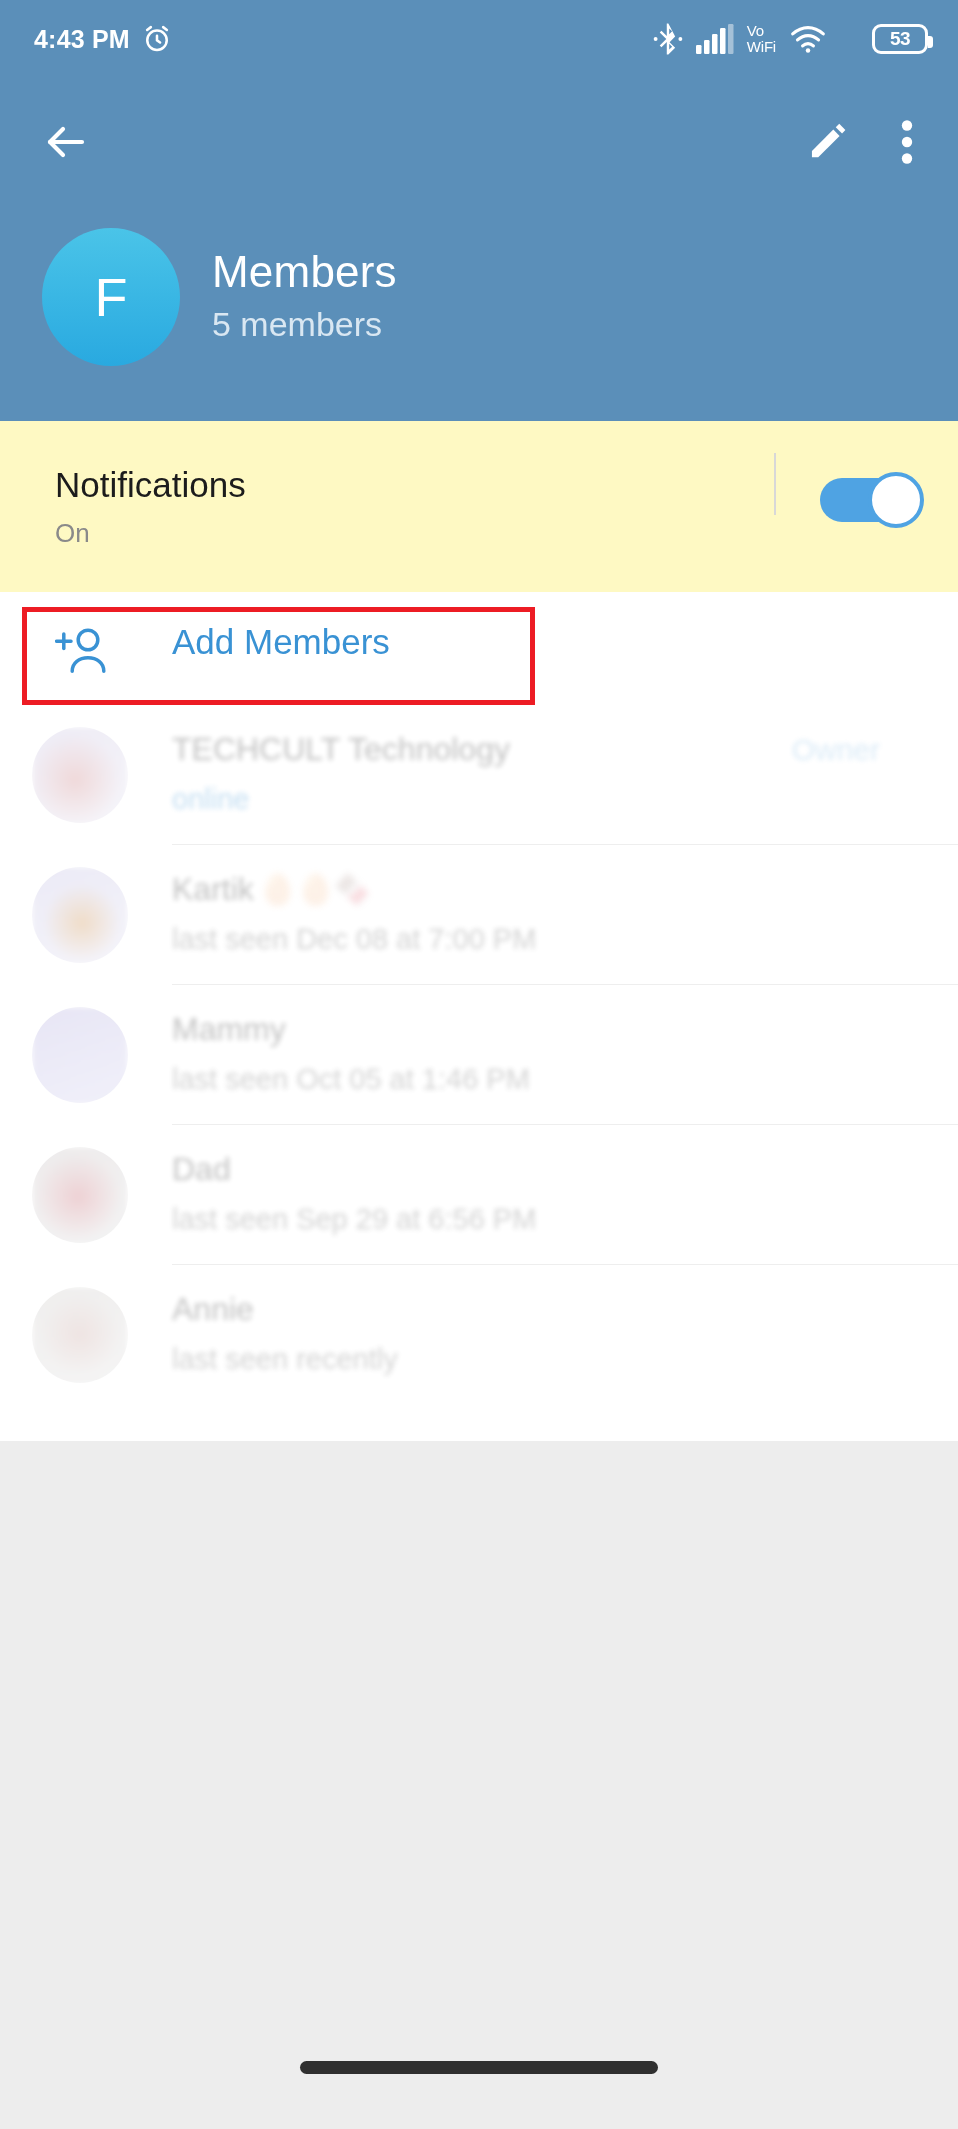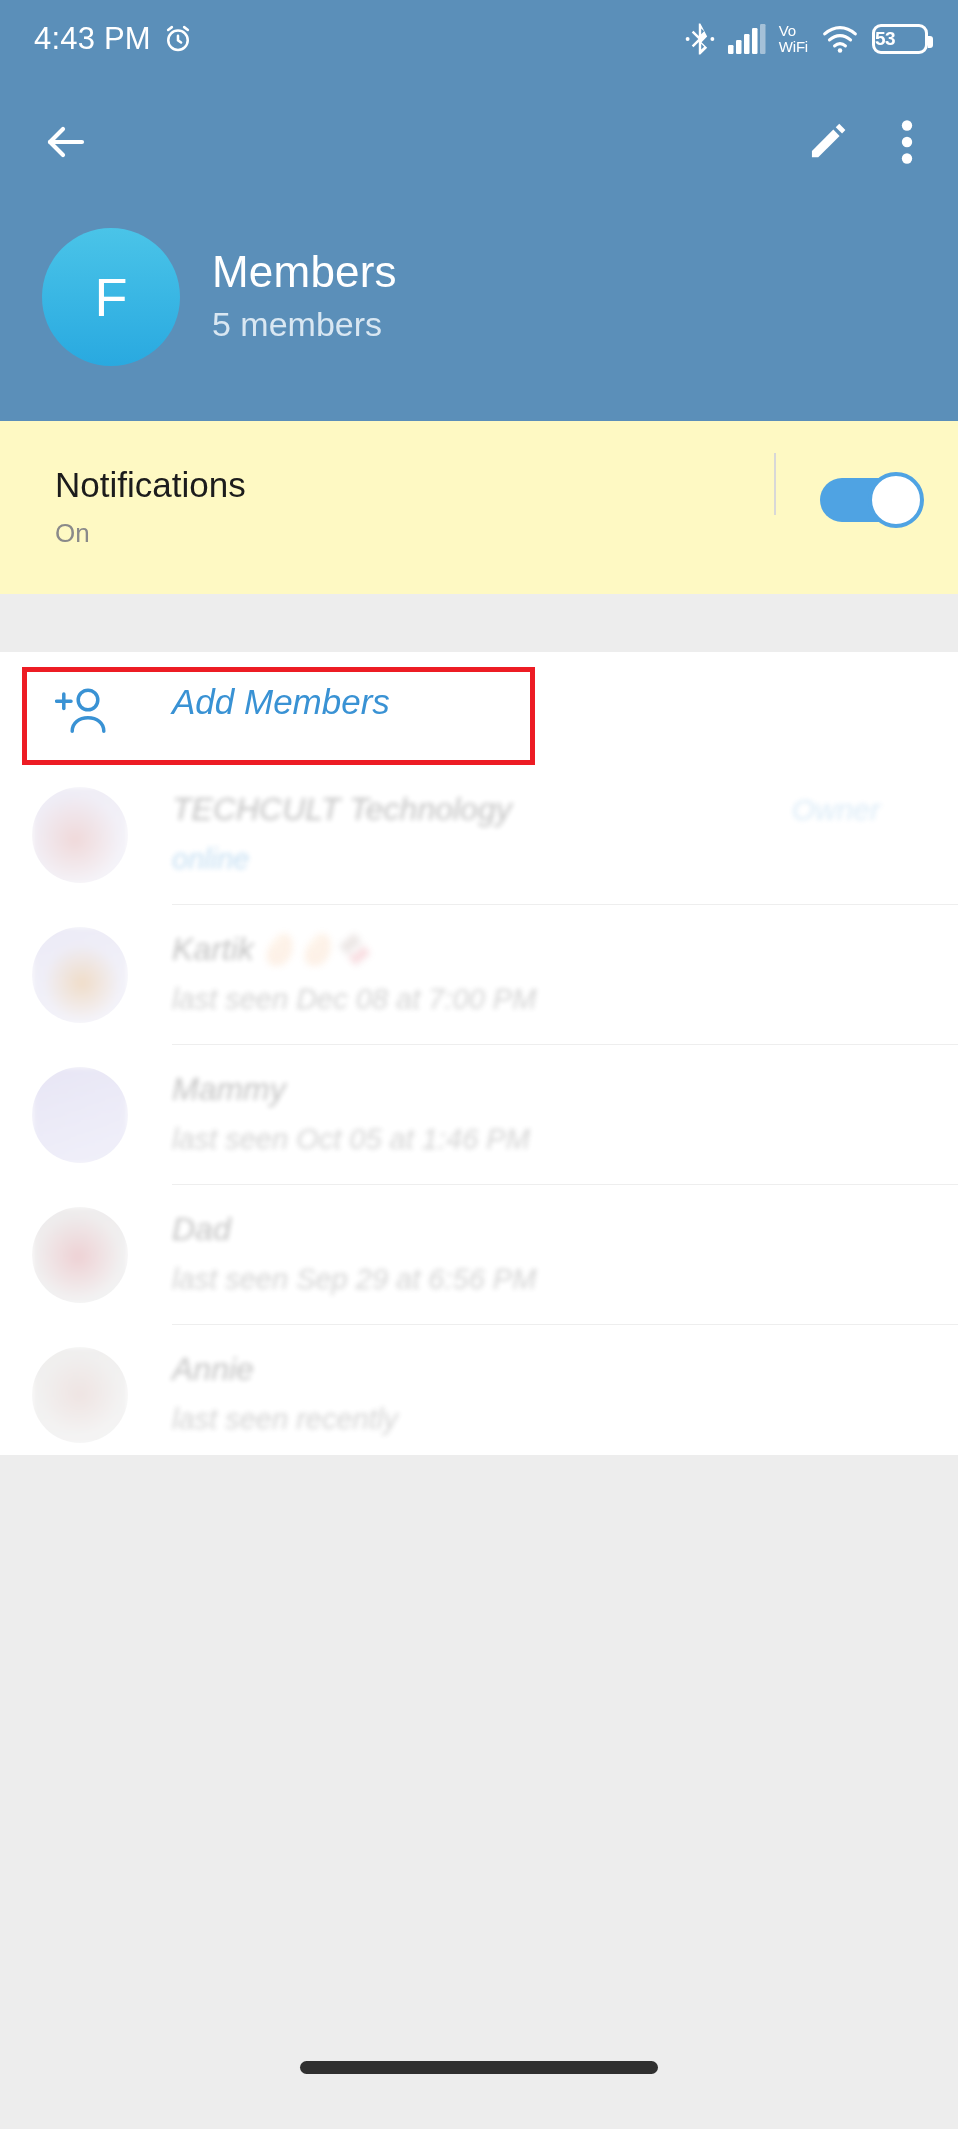--- a/index.html
+++ b/index.html
@@ -15,32 +15,32 @@
   .header {
     position:absolute; left:0; top:0; width:958px; height:421px;
     background:#5b8fb9;
   }
   .statusbar {
     position:absolute; left:0; top:0; width:958px; height:78px;
     display:flex; align-items:center; justify-content:space-between;
     padding:0 30px 0 34px;
   }
   .sb-left { display:flex; align-items:center; gap:11px; }
-  .sb-time { color:#fff; font-size:31px; font-weight:400; letter-spacing:.2px; }
+  .sb-time { color:#fff; font-size:25px; font-weight:700; letter-spacing:.2px; }
   .sb-right { display:flex; align-items:center; gap:13px; }
   .ico { display:block; }
 
   .vowifi {
     color:#fff; font-size:15px; font-weight:400; line-height:16px;
     text-align:left; letter-spacing:-.2px;
   }
   .battery {
     position:relative; width:56px; height:30px;
     border:3px solid #fff; border-radius:9px;
-    display:flex; align-items:center; 
+    display:flex; align-items:center; justify-content:center;margin-left:32px;
   }
   .battery:after {
     content:""; position:absolute; right:-8px; top:9px;
     width:5px; height:12px; background:#fff; border-radius:0 3px 3px 0;
   }
   .battery span { color:#fff; font-size:19px; font-weight:700; letter-spacing:-.5px; }
 
   
   .actionbar {
     position:absolute; left:0; top:92px; width:958px; height:100px;
@@ -85,21 +85,21 @@
   .toggle-knob {
     position:absolute; right:0; top:0; width:56px; height:56px;
     background:#fff; border:4px solid #4fa3e3; border-radius:50%;
   }
 
   
   .gap1 { position:absolute; left:0; top:594px; width:958px; height:28px; background:#ededed; }
 
   
   .members-card {
-    position:absolute; left:0; top:652px; width:958px; height:849px; background:#fff;font-style:italic;
+    position:absolute; left:0; top:592px; width:958px; height:849px; background:#fff;
   }
   .add-row {
     position:absolute; left:0; top:0; width:958px; height:113px;
     display:flex; align-items:center; cursor:pointer;
   }
   .add-icon { position:absolute; left:55px; top:34px; }
   .add-label {
     position:absolute; left:172px; top:30px;
     font-size:35px; color:#3992d4; font-weight:400;
   }

